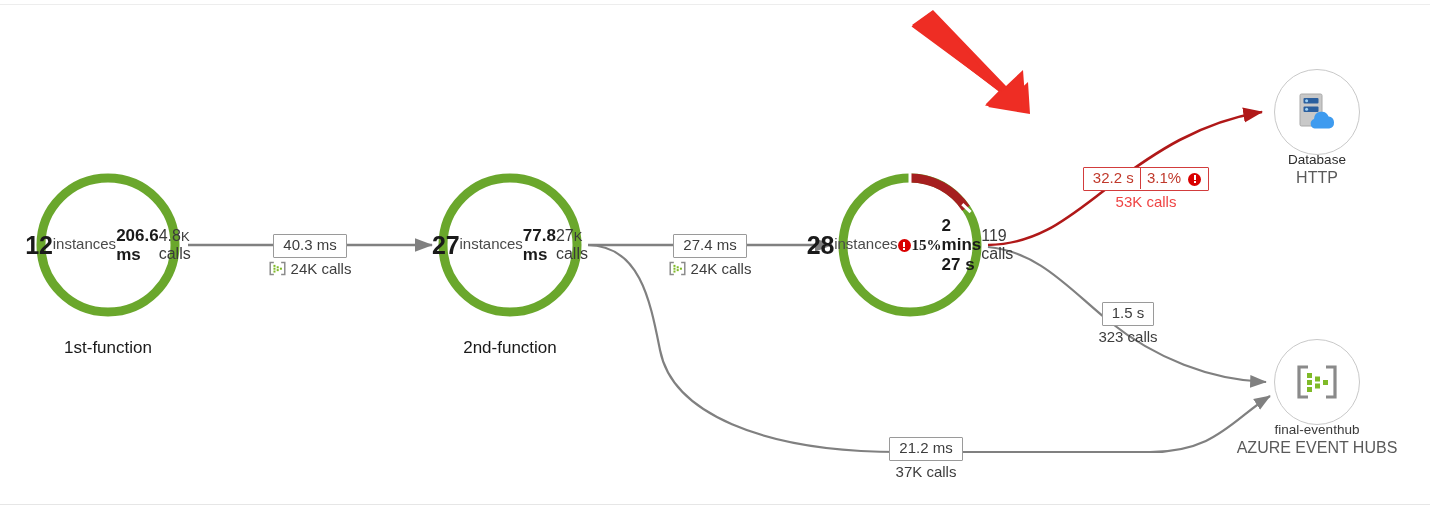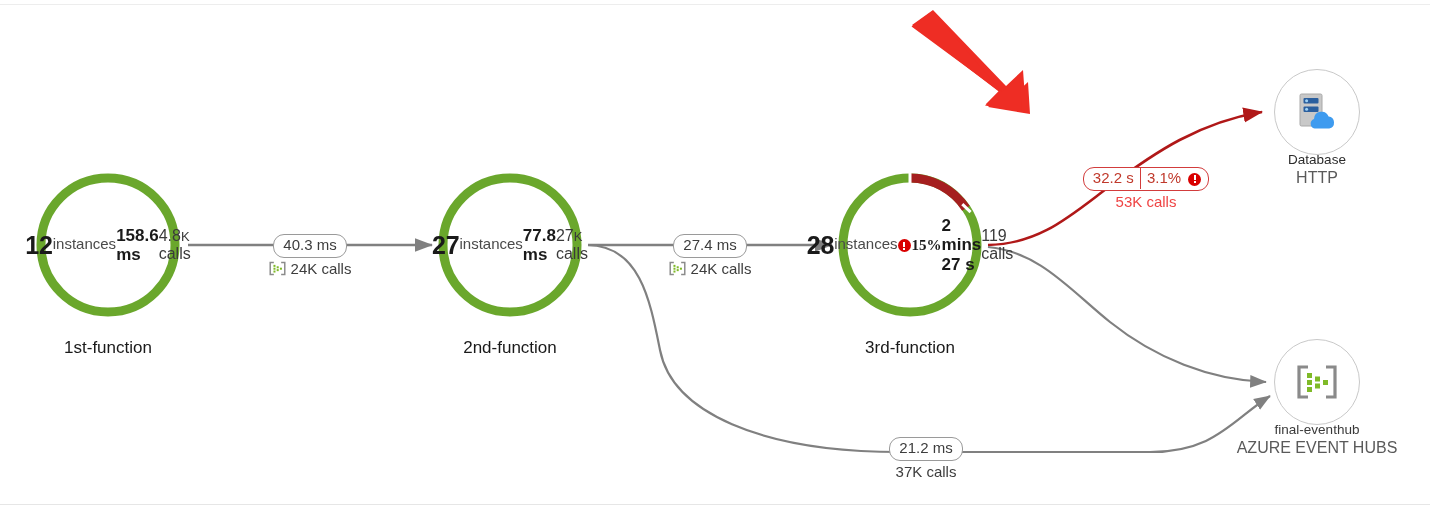--- a/index.html
+++ b/index.html
@@ -149,21 +149,21 @@
 
   
   .edge-label {
     position: absolute;
     text-align: center;
   }
   .pill {
     display: inline-flex;
     align-items: center;
     border: 1.3px solid #9a9a9a;
-    border-radius: 11px;
+    border-radius: 1px;
     background: #ffffff;
     padding: 1px 9px 2px 9px;
     font-size: 15px;
     color: #3d3d3d;
     white-space: nowrap;
     line-height: 1.25;
   }
   .pill.err {
     border-color: #d23c3c;
     color: #c0392b;
@@ -221,21 +221,21 @@
     <path d="M 988 247 C 1040 252 1070 290 1110 322 C 1155 358 1210 380 1266 382" fill="none" stroke="#808080" stroke-width="2.2" marker-end="url(#arrow-gray)"></path>
   </svg>
 
   <div class="node" style="left:34px; top:171px;">
     <svg class="ring-svg" viewBox="0 0 148 148">
       <circle cx="74" cy="74" r="67" fill="#ffffff" stroke="#6aa72c" stroke-width="9"></circle>
     </svg>
     <div class="ring-text">
       <div class="n-count">12</div>
       <div class="n-instances">instances</div>
-      <div class="n-duration">158.6 ms</div>
+      <div class="n-duration">206.6 ms</div>
       <div class="n-calls"><span>4.8</span><span class="kmag">K</span><span> calls</span></div>
     </div>
   </div>
   <div class="node-label" style="left:-22px; top:338px;">1st-function</div>
 
   <div class="node" style="left:436px; top:171px;">
     <svg class="ring-svg" viewBox="0 0 148 148">
       <circle cx="74" cy="74" r="67" fill="#ffffff" stroke="#6aa72c" stroke-width="9"></circle>
     </svg>
     <div class="ring-text">
@@ -259,21 +259,20 @@
       <div class="n-count">28</div>
       <div class="n-instances">instances</div>
       <div class="n-errline">
         <span class="err-badge"></span>
         <span>15%</span>
       </div>
       <div class="n-duration">2 mins 27 s</div>
       <div class="n-calls"><span>119</span><span class="kmag"></span><span> calls</span></div>
     </div>
   </div>
-  <div class="node-label" style="left:780px; top:338px;">3rd-function</div>
 
   <div class="leafnode" style="left:1274px; top:69px;">
     <svg width="44" height="42" viewBox="0 0 44 42">
       <rect x="5" y="3" width="22" height="32" rx="1.5" fill="#c8c8c8" stroke="#a8a8a8" stroke-width="1"></rect>
       <rect x="8.5" y="7" width="15" height="5.5" rx="1" fill="#2b5f9e"></rect>
       <circle cx="11.6" cy="9.75" r="1.5" fill="#9fd2f5"></circle>
       <rect x="8.5" y="15.5" width="15" height="5.5" rx="1" fill="#2b5f9e"></rect>
       <circle cx="11.6" cy="18.25" r="1.5" fill="#9fd2f5"></circle>
       <path d="M19 34 a7.6 7.6 0 0 1 14.6 -2.6 a6.2 6.2 0 0 1 0.6 12.2 L19.6 43.6 a5 5 0 0 1 -0.6 -9.6 z" transform="translate(0,-6)" fill="#3e9bef"></path>
     </svg>
@@ -339,20 +338,26 @@
       <span>32.2 s</span>
       <span class="divider"></span>
       <span>3.1%</span>
       <span class="err-badge"></span>
     </span>
     <div class="sub-label red">
       <span>53K calls</span>
     </div>
   </div>
 
+  <div class="edge-label" style="left:1066px; top:302px; width:124px;">
+    <span class="pill">1.5 s</span>
+    <div class="sub-label">
+      <span>323 calls</span>
+    </div>
+  </div>
 
   <div class="edge-label" style="left:862px; top:437px; width:128px;">
     <span class="pill">21.2 ms</span>
     <div class="sub-label">
       <span>37K calls</span>
     </div>
   </div>
 
   <svg class="anno-layer" width="1430" height="512" viewBox="0 0 1430 512">
     <g>

